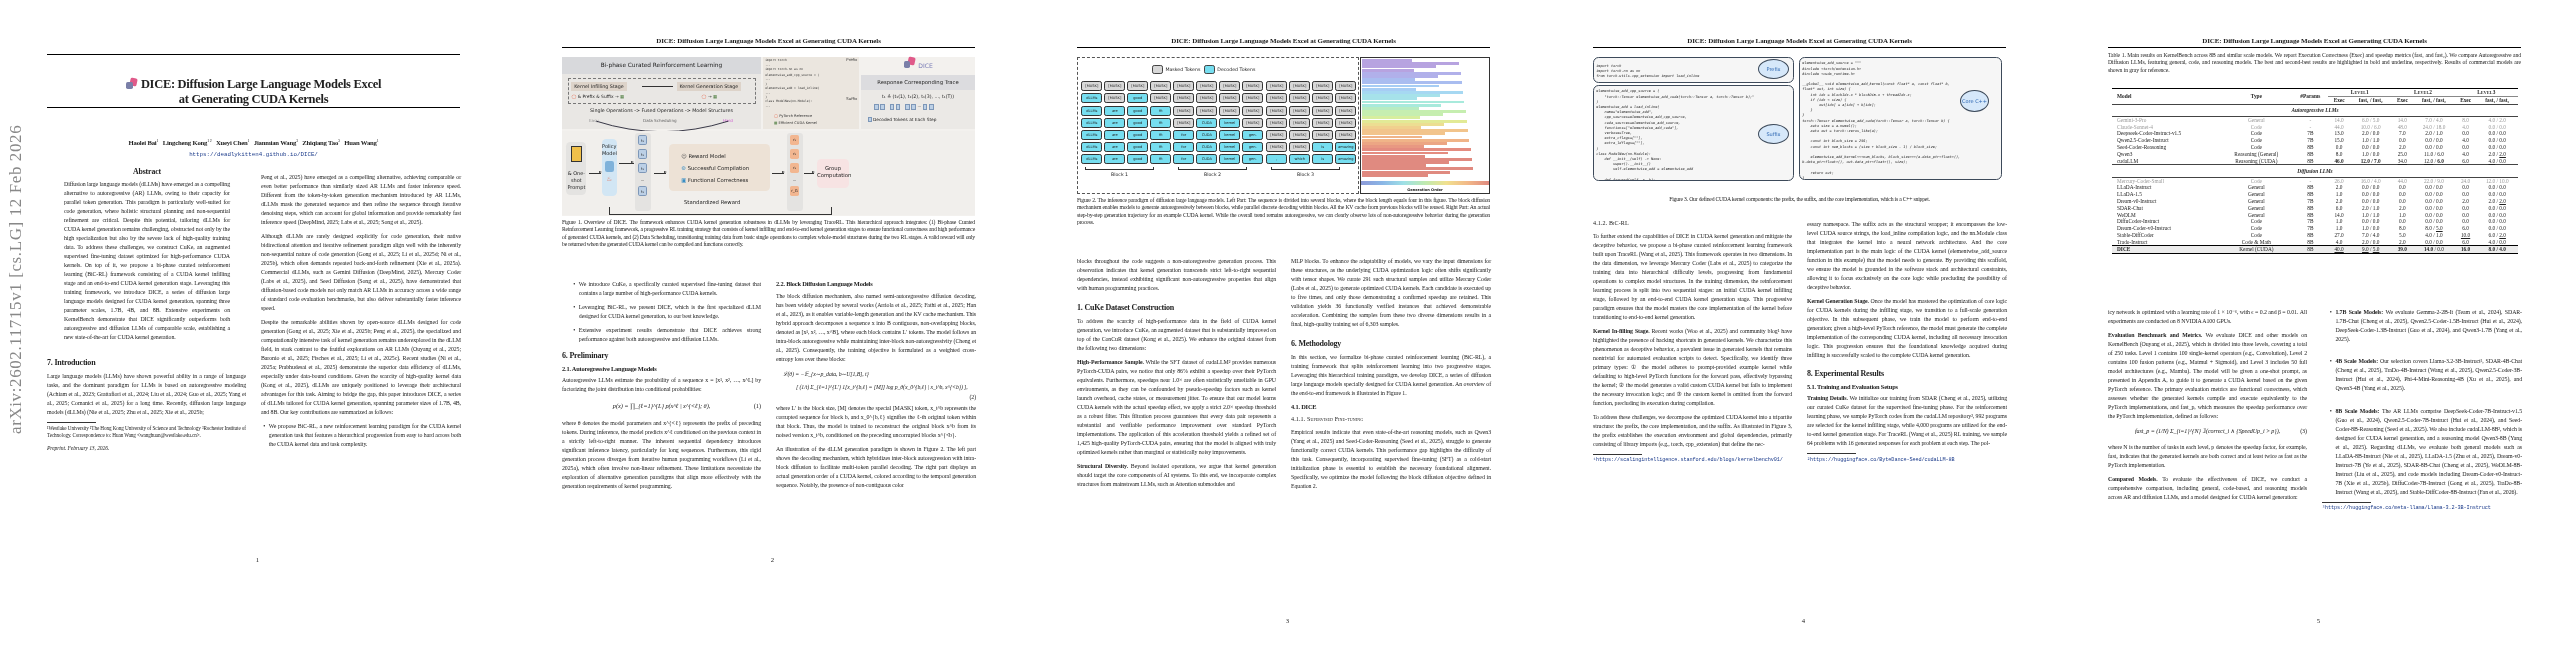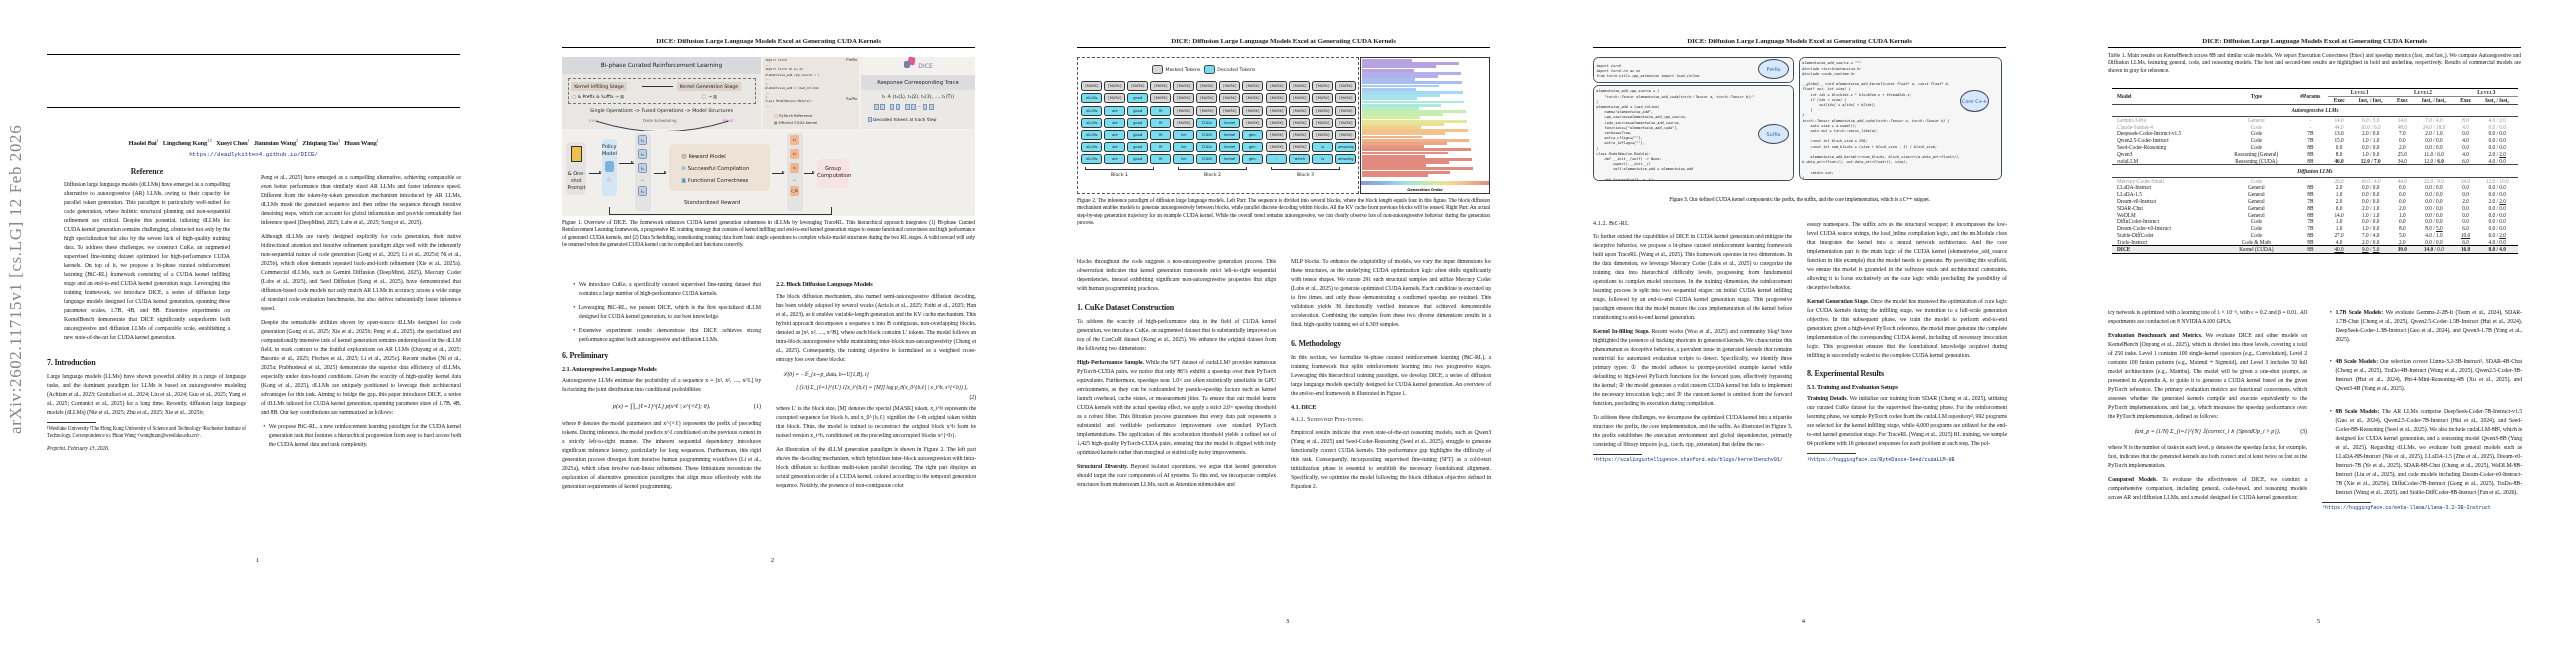--- a/index.html
+++ b/index.html
@@ -85,33 +85,37 @@
 .t-mid{border-top:0.6px solid #444}
 .t-thick{border-top:0.8px solid #000}
 .sc{font-variant:small-caps;font-weight:bold;letter-spacing:0.2px}
 </style>
 </head>
 <body>
 
 <div class="page p1">
   <div class="stamp">arXiv:2602.11715v1  [cs.LG]  12 Feb 2026</div>
   <div class="titlebar" style="top:54px"></div>
+  <div class="title">
+    <span class="dice-logo"><span class="d1"></span><span class="d2"></span></span><span>DICE: Diffusion Large Language Models Excel</span><br>
+    <span>at Generating CUDA Kernels</span>
+  </div>
   <div class="titlebar" style="top:107px"></div>
   <div class="authors">
     <span><span>Haolei Bai</span><sup>1</sup></span>&nbsp;&nbsp;
     <span><span>Lingcheng Kong</span><sup>1 2</sup></span>&nbsp;&nbsp;
     <span><span>Xueyi Chen</span><sup>1</sup></span>&nbsp;&nbsp;
     <span><span>Jianmian Wang</span><sup>3</sup></span>&nbsp;&nbsp;
     <span><span>Zhiqiang Tao</span><sup>3</sup></span>&nbsp;&nbsp;
     <span><span>Huan Wang</span><sup>1</sup></span>
   </div>
   <div class="url">https://deadlykitten4.github.io/DICE/</div>
 
   <div class="col" style="left:64px;top:168px;width:166px">
-    <div class="abs-h">Reference</div>
+    <div class="abs-h">Abstract</div>
     <p style="line-height:9px">Diffusion large language models (dLLMs) have emerged as a compelling alternative to autoregressive (AR) LLMs, owing to their capacity for parallel token generation. This paradigm is particularly well-suited for code generation, where holistic structural planning and non-sequential refinement are critical. Despite this potential, tailoring dLLMs for CUDA kernel generation remains challenging, obstructed not only by the high specialization but also by the severe lack of high-quality training data. To address these challenges, we construct CuKe, an augmented supervised fine-tuning dataset optimized for high-performance CUDA kernels. On top of it, we propose a bi-phase curated reinforcement learning (BiC-RL) framework consisting of a CUDA kernel infilling stage and an end-to-end CUDA kernel generation stage. Leveraging this training framework, we introduce DICE, a series of diffusion large language models designed for CUDA kernel generation, spanning three parameter scales, 1.7B, 4B, and 8B. Extensive experiments on KernelBench demonstrate that DICE significantly outperforms both autoregressive and diffusion LLMs of comparable scale, establishing a new state-of-the-art for CUDA kernel generation.</p>
   </div>
   <div class="col" style="left:47px;top:351px;width:199px">
     <div class="h1">7. Introduction</div>
     <p style="line-height:9px">Large language models (LLMs) have shown powerful ability in a range of language tasks, and the dominant paradigm for LLMs is based on autoregressive modeling (Achiam et al., 2023; Grattafiori et al., 2024; Liu et al., 2024; Guo et al., 2025; Yang et al., 2025; Comanici et al., 2025) for a long time. Recently, diffusion large language models (dLLMs) (Nie et al., 2025; Zhu et al., 2025; Xie et al., 2025b;</p>
     <div class="fnline"></div>
     <p class="fn" style="line-height:7.5px">¹Westlake University ²The Hong Kong University of Science and Technology ³Rochester Institute of Technology. Correspondence to: Huan Wang &lt;wanghuan@westlake.edu.cn&gt;.</p>
     <p class="fn it" style="margin-top:5.6px;font-size:5.6px">Preprint. February 13, 2026.</p>
   </div>
   <div class="col" style="left:261px;top:173px;width:200px">

